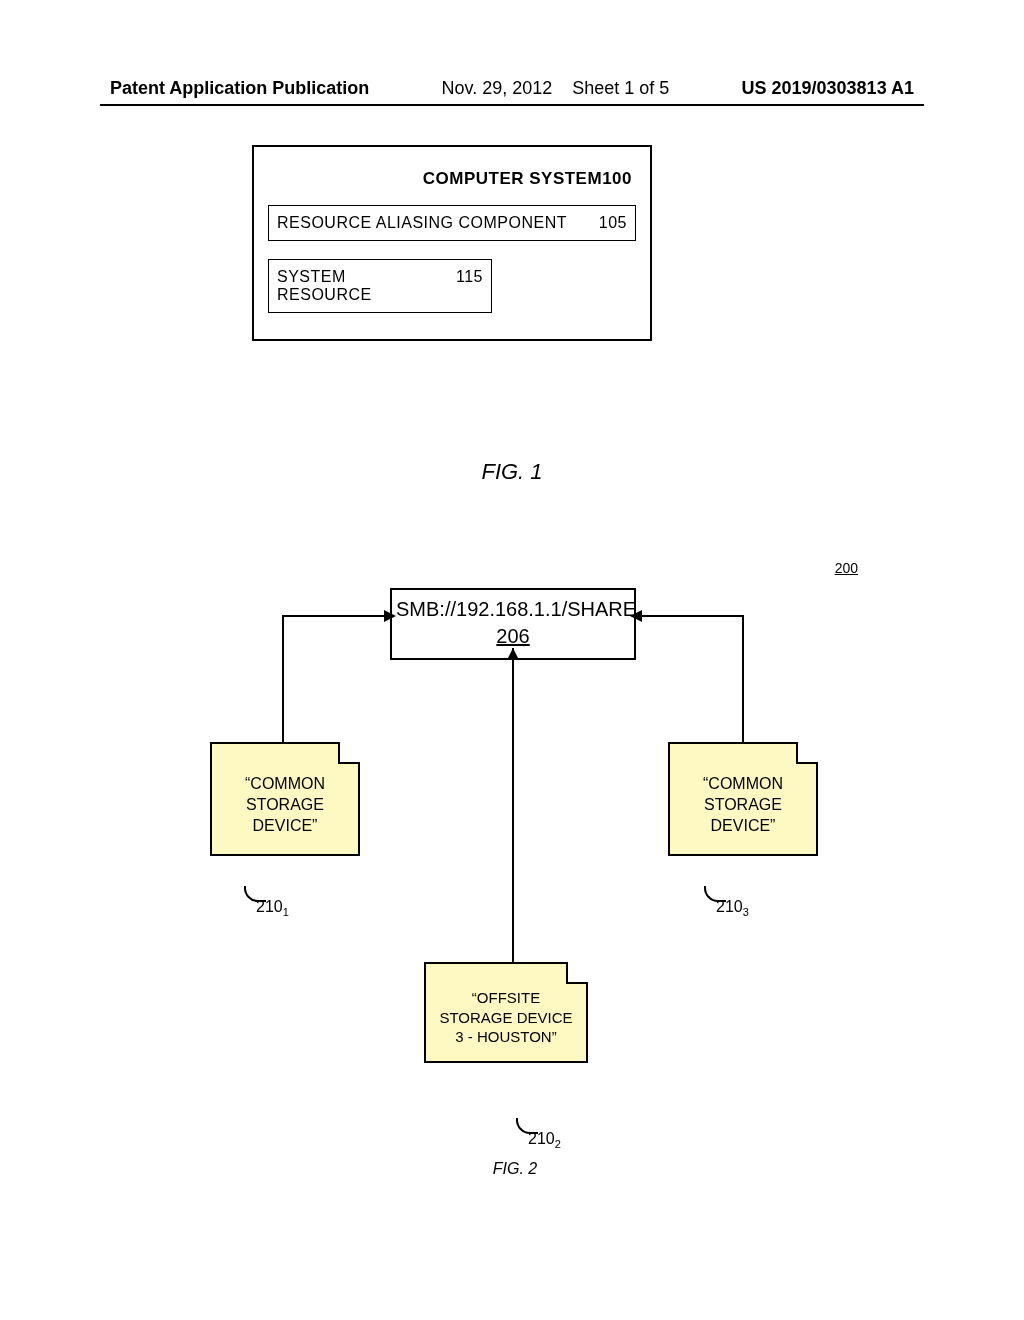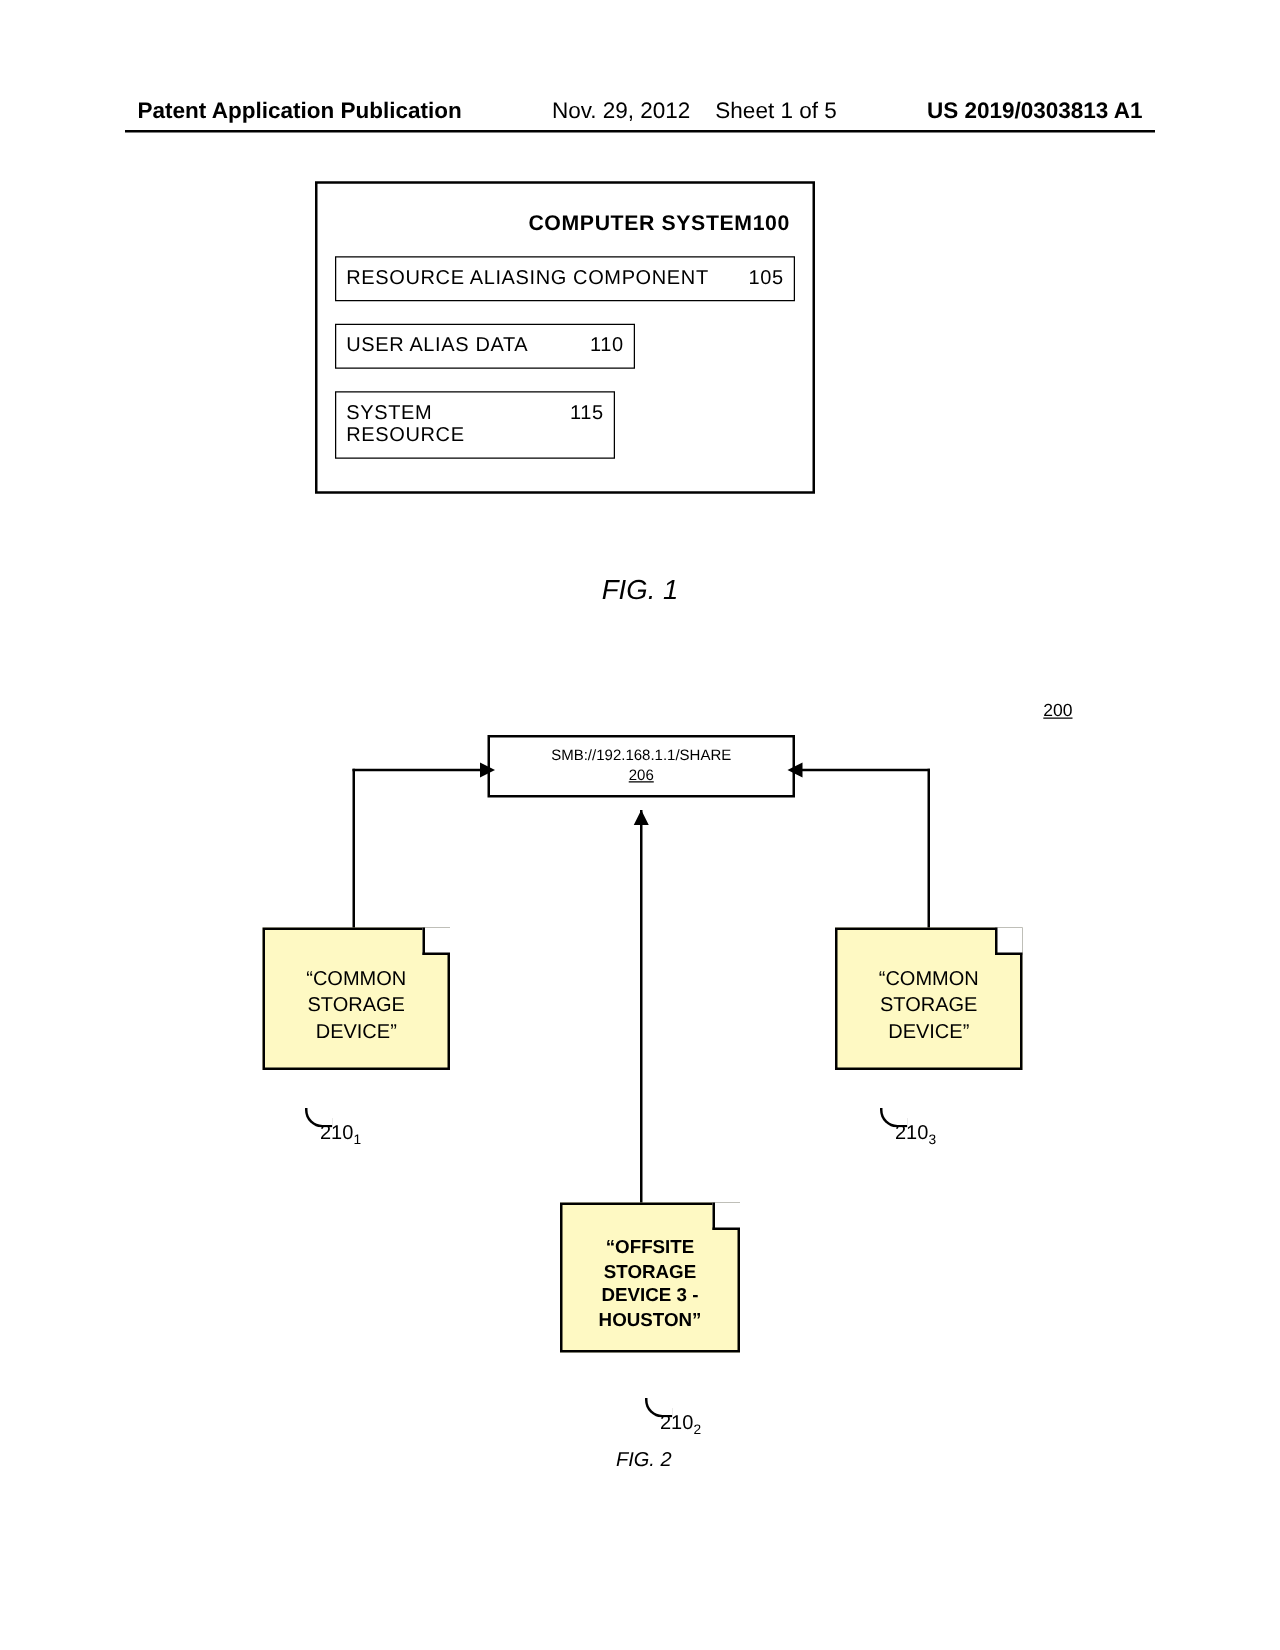--- a/index.html
+++ b/index.html
@@ -85,21 +85,21 @@
       font-size: 14px;
       text-decoration: underline;
     }
     .fig2-topbox {
       position: absolute;
       top: 28px;
       left: 250px;
       width: 246px;
       border: 2px solid #000;
       text-align: center;
-      font-size: 12px;
+      font-size: 20px;
       padding: 6px 4px 8px 4px;
       line-height: 1.35;
     }
     .fig2-topbox .num { text-decoration: underline; }
     
     .arrow-vert {
       position: absolute;
       left: 372px;
       top: 88px;
       width: 2px;
@@ -203,21 +203,21 @@
       position:absolute;
       top:-11px;left:-11px;
       width:44px;height:44px;
       border-top:2px solid #000;
       transform: rotate(45deg);
       transform-origin: center;
       background:transparent;
     }
     .note-left { top: 182px; left: 70px; width: 150px; }
     .note-right { top: 182px; left: 528px; width: 150px; }
-    .note-center { top: 402px; left: 308px; width: 144px; font-weight: bold; }
+    .note-center { top: 402px; left: 284px; width: 164px; }
     .note-center .body { padding: 24px 8px 14px 8px; font-size:15px;}
     .reflabel {
       position: absolute;
       font-size: 16px;
     }
     .reflabel sub { font-size: 11px; vertical-align: sub; }
     .ref210-1 { top: 338px; left: 116px; }
     .ref210-3 { top: 338px; left: 576px; }
     .ref210-2 { top: 570px; left: 388px; }
     
@@ -256,24 +256,20 @@
 
 <div class="fig1-box">
   <div class="fig1-row1">
     <span>COMPUTER SYSTEM</span>
     <span>100</span>
   </div>
   <div class="fig1-sub wide">
     <span>RESOURCE ALIASING COMPONENT</span>
     <span>105</span>
   </div>
-  <div class="fig1-sub narrow">
-    <span>USER ALIAS DATA</span>
-    <span>110</span>
-  </div>
   <div class="fig1-sub narrow2" style="margin-bottom:4px">
     <span>SYSTEM RESOURCE</span>
     <span>115</span>
   </div>
 </div>
 <div class="fig-caption fig1-caption">FIG. 1</div>
 
 <div class="fig2">
   <div class="fig2-ref200">200</div>
 

